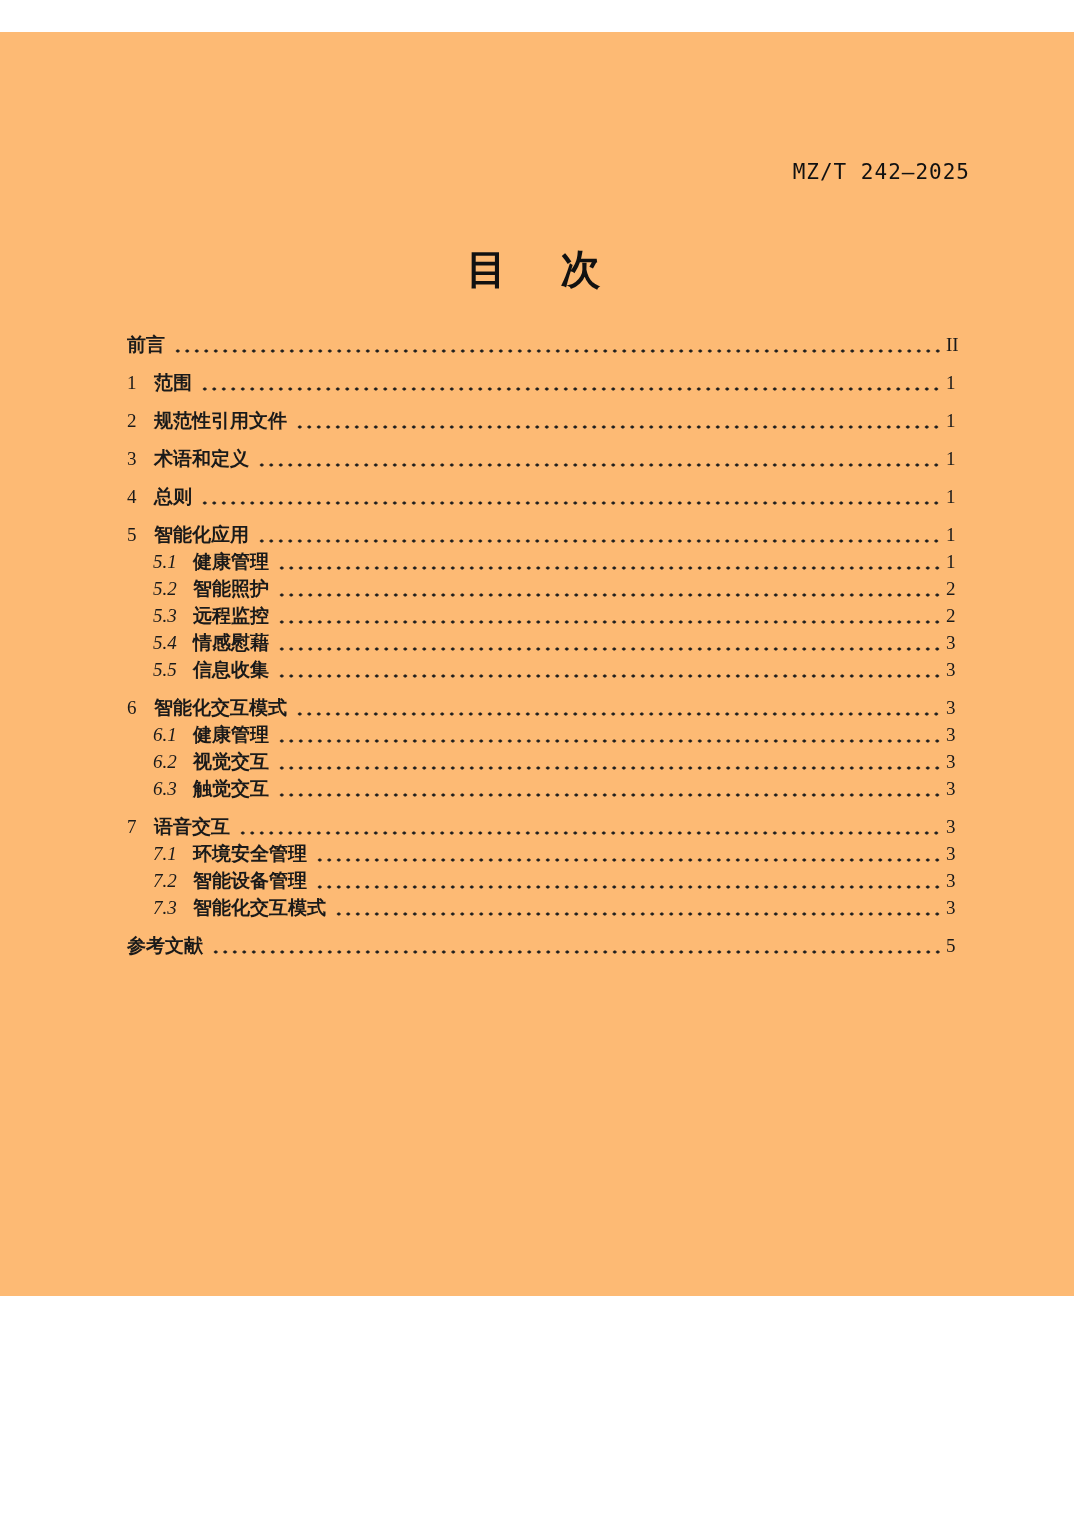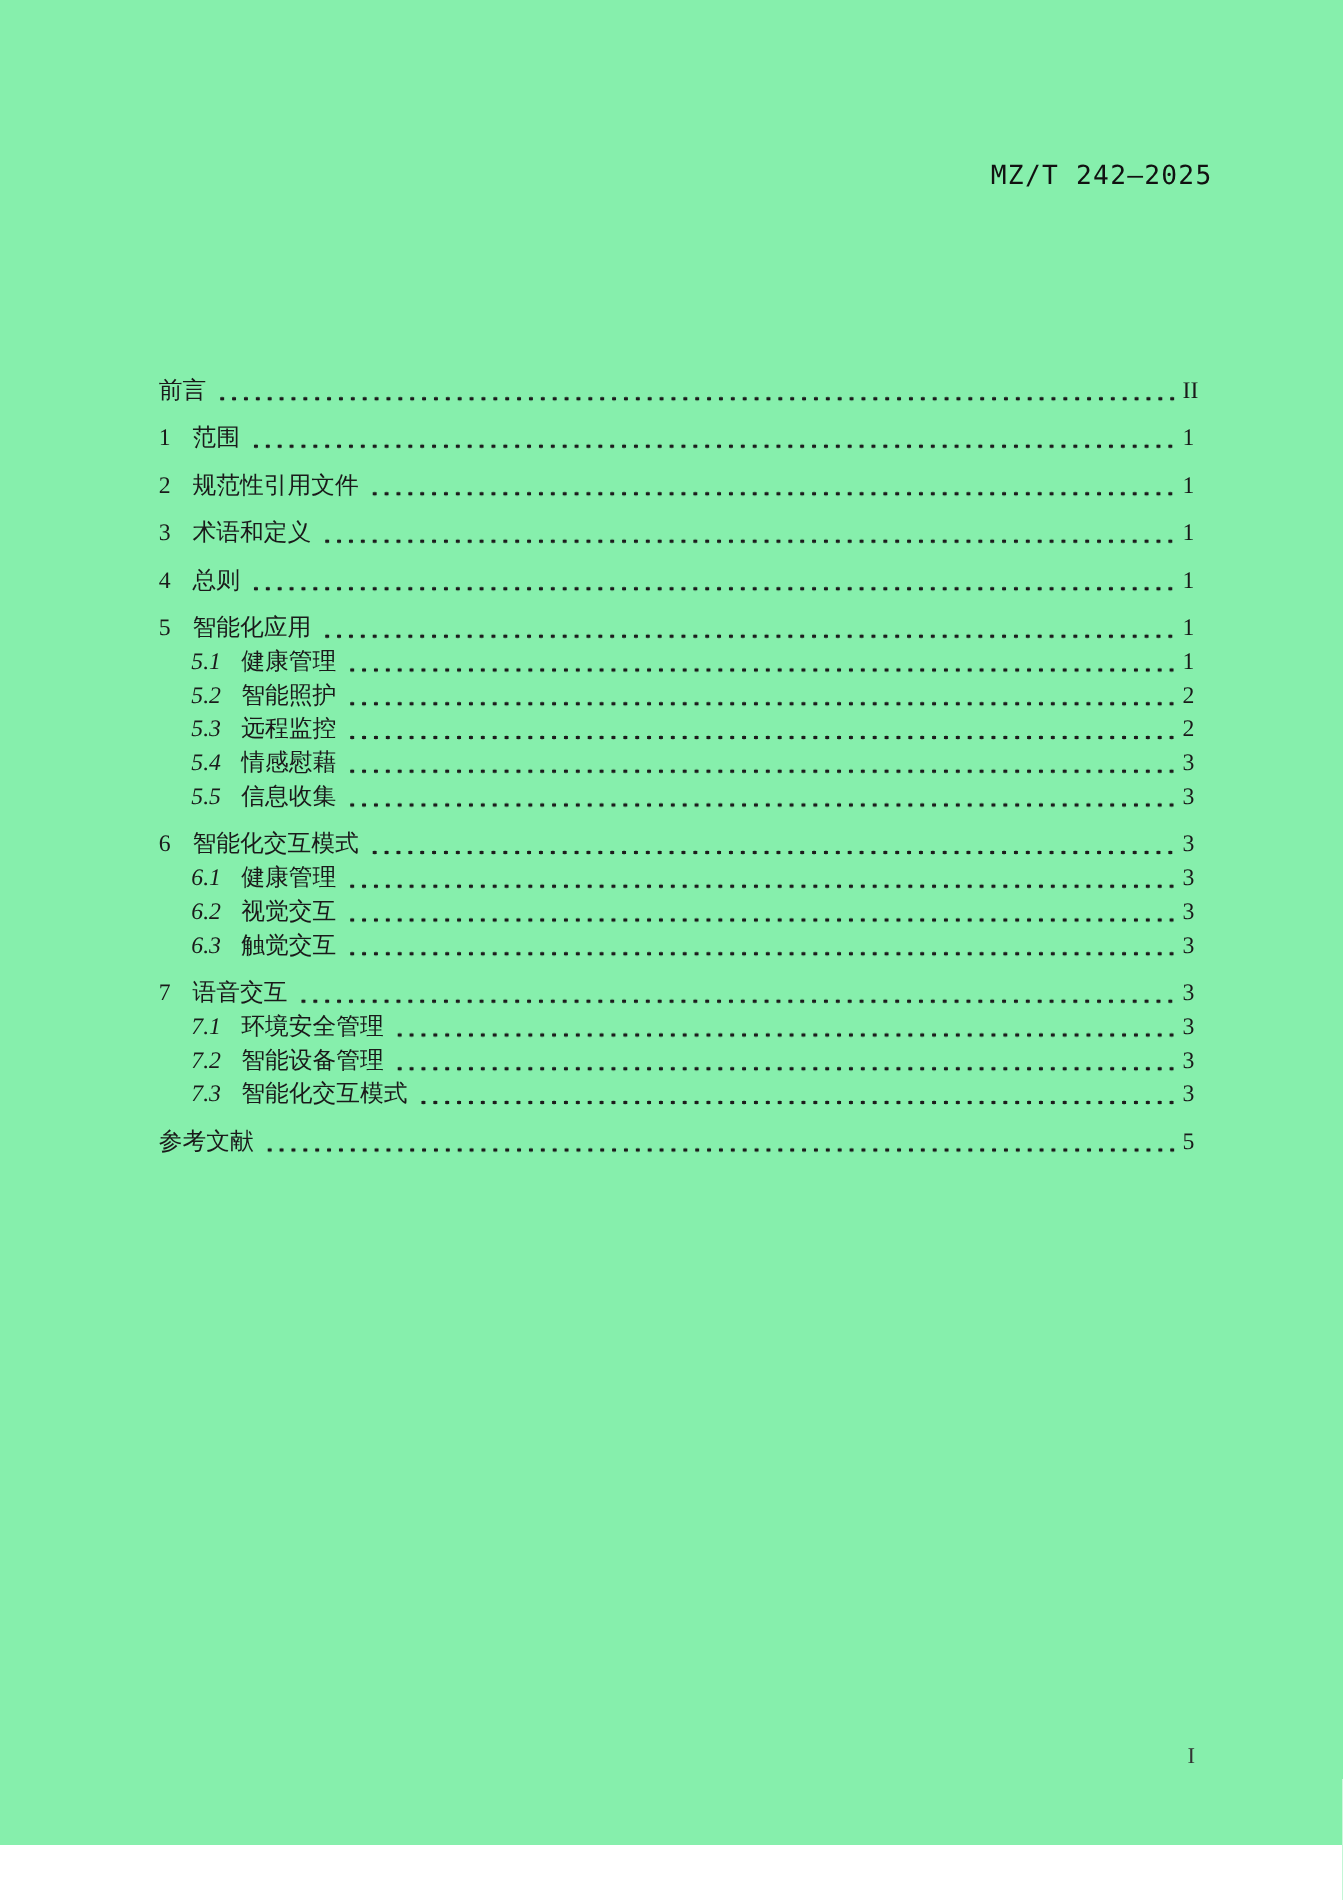--- a/index.html
+++ b/index.html
@@ -1,23 +1,24 @@
 <!DOCTYPE html>
 <html><head>
 <meta charset="utf-8">
 <style>
   html, body { margin: 0; padding: 0; background: #ffffff; }
   .page {
     position: relative;
     width: 1074px;
-    height: 1476px;
-    background: #86efac;
+    height: 1264px;
+    background: #fdba74;
     color: #1a1a1a;
     font-family: "Liberation Serif", "DejaVu Serif", serif;
     overflow: hidden;
+    margin-top: 32px;
   }
   .doc-code {
     position: absolute;
     top: 128px;
     right: 104px;
     font-family: "DejaVu Sans Mono", "Liberation Mono", monospace;
     font-size: 21px;
     letter-spacing: 1px;
     color: #111111;
     white-space: nowrap;
@@ -48,21 +49,21 @@
     height: 27px;
     line-height: 27px;
     white-space: nowrap;
   }
   .toc-row.major { margin-top: 11px; }
   .toc-row:first-child { margin-top: 0; }
   .toc-row.lvl2 { padding-left: 26px; }
   .num { display: inline-block; }
   .lvl1 > .num { width: 27px; }
   .lvl2 > .num { width: 40px; font-style: italic; }
-  .lbl { display: inline-block; }
+  .lbl { display: inline-block; font-weight: bold; }
   .leader {
     flex: 1;
     align-self: stretch;
     margin: 0 6px 0 8px;
     background-image: radial-gradient(circle, #1c1c1c 1.45px, rgba(0,0,0,0) 1.7px);
     background-size: 9.5px 4px;
     background-repeat: repeat-x;
     background-position: 0 18px;
   }
   .pagenum {
@@ -76,20 +77,21 @@
     font-size: 18px;
     color: #333333;
   }
 </style>
 </head>
 <body>
 
 <div class="page">
   <div class="doc-code">MZ/T 242—2025</div>
 
+  <h1 class="title">目　次</h1>
 
   <div class="toc" id="toc-list">
       <div class="toc-row lvl1 major">
         <span class="lbl">前言</span>
         <span class="leader"></span>
         <span class="pagenum">II</span>
       </div>
       <div class="toc-row lvl1 major">
         <span class="num">1</span>
         <span class="lbl">范围</span>

